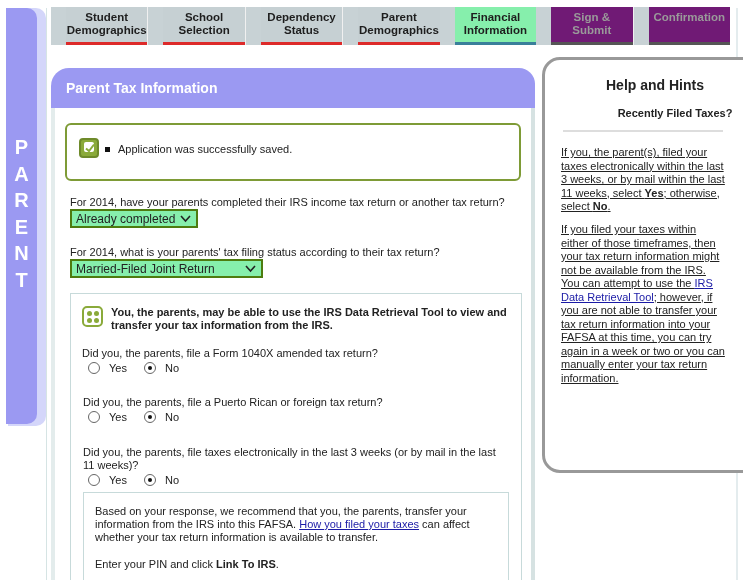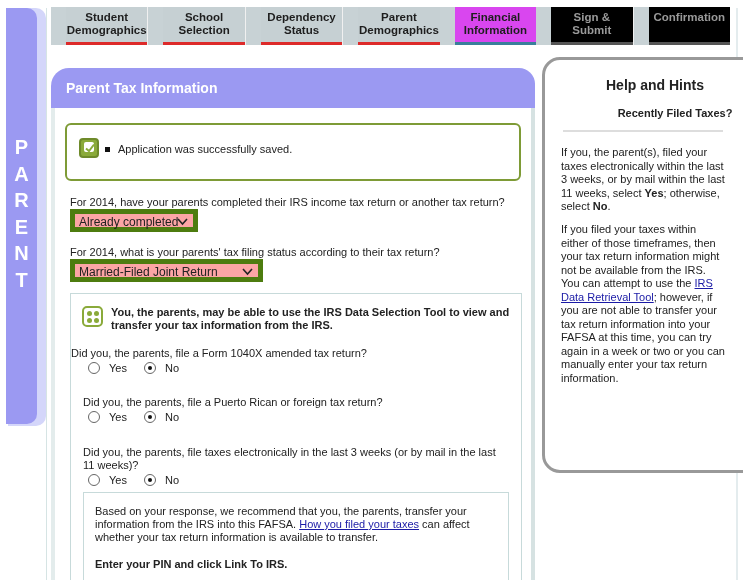--- a/index.html
+++ b/index.html
@@ -9,61 +9,61 @@
   
   .side-strip-shadow { position: absolute; left: 8px; top: 8px; width: 38px; height: 418px; background: #d4d6fa; border-radius: 0 10px 10px 0; }
   .side-strip { position: absolute; left: 6px; top: 8px; width: 31px; height: 416px; background: #9b99f2; border-radius: 0 10px 10px 0; }
   .side-strip-letters { position: absolute; left: 6px; top: 134px; width: 31px; text-align: center; color: #fff; font-weight: bold; font-size: 20px; line-height: 26.5px; }
   .left-outline { position: absolute; left: 46px; top: 8px; width: 1px; height: 572px; background: #d6e4e4; }
 
   
   .tabs { position: absolute; left: 51px; top: 7px; width: 679px; height: 38px; display: flex; background: #c8d2d5; }
   .tab { flex: 1 1 0; text-align: center; font-weight: bold; font-size: 11.5px; line-height: 13px; padding-top: 4px; color: #1e1e1e; position: relative; border-bottom: 3px solid #dd2a2a; margin-left: 15px; }
   .tab.done { background: #c6d0d3; }
-  .tab.active { background: #d946ef; border-bottom-color: #3a7f9a; }
-  .tab.future { background: #000000; color: #9a9a9a; border-bottom-color: #555; }
+  .tab.active { background: #86efac; border-bottom-color: #3a7f9a; }
+  .tab.future { background: #701a75; color: #9a9a9a; border-bottom-color: #555; }
   .tab-sep { width: 1px; background: #f0f0f0; }
 
   
   .panel-header { position: absolute; left: 51px; top: 68px; width: 484px; height: 40px; background: #9b99f2; border-radius: 18px 16px 0 0; }
   .panel-title { position: absolute; left: 15px; top: 12px; color: #fff; font-weight: bold; font-size: 14px; }
   .panel-body { position: absolute; left: 51px; top: 108px; width: 484px; height: 472px; border-left: 4px solid #e3ecec; border-right: 4px solid #d6e2e2; background: #fff; }
 
   .saved-box { position: absolute; left: 65px; top: 123px; width: 456px; height: 58px; border: 2px solid #7e9b36; border-radius: 6px; }
   .check-icon { position: absolute; left: 12px; top: 13px; width: 20px; height: 20px; background: #8aaa3a; border: 2px solid #6e8a2a; border-radius: 4px; }
   .check-icon::after { content: ""; position: absolute; left: 3px; top: 2px; width: 10px; height: 10px; background: #fff; border-radius: 2px; }
   .check-icon svg { position: absolute; left: 3px; top: 2px; z-index: 2; }
   .saved-bullet { position: absolute; left: 38px; top: 22px; width: 5px; height: 5px; background: #111; }
   .saved-msg { position: absolute; left: 51px; top: 18px; font-size: 11px; }
 
   .q-label { position: absolute; font-size: 11px; color: #222; }
-  .select { position: absolute; height: 19px; border: 5px solid #4d7c0f; background: #fca5a5; font-size: 12px; padding: 1px 0 12px 4px; color: #222; }
+  .select { position: absolute; height: 19px; border: 2px solid #4d7c0f; background: #86efac; font-size: 12px; padding: 1px 0 12px 4px; color: #222; }
   .select .chev { position: absolute; right: 5px; top: 3px; }
 
   .drt-box { position: absolute; left: 70px; top: 293px; width: 452px; height: 287px; border: 1px solid #c7dada; border-bottom: none; }
   .dots-icon { position: absolute; left: 11px; top: 12px; width: 21px; height: 21px; border: 2px solid #8aaa3a; border-radius: 5px; background: #fff; }
   .dots-icon i { position: absolute; width: 5px; height: 5px; border-radius: 50%; background: #8aaa3a; }
   .drt-title { position: absolute; left: 40px; top: 12px; width: 400px; font-weight: bold; font-size: 11px; line-height: 13px; }
 
   .radio-row { position: absolute; display: flex; align-items: center; font-size: 11px; }
   .radio { width: 12px; height: 12px; border: 1px solid #666; border-radius: 50%; background: #fff; position: relative; display: inline-block; }
   .radio.checked::after { content: ""; position: absolute; left: 3px; top: 3px; width: 4px; height: 4px; border-radius: 50%; background: #111; }
   .radio-label { margin-left: 9px; margin-right: 17px; }
 
   .rec-box { position: absolute; left: 83px; top: 492px; width: 426px; height: 104px; border: 1px solid #c7dada; border-bottom: none; }
   .rec-text { position: absolute; left: 11px; top: 12px; width: 400px; font-size: 11px; line-height: 13px; }
   .link { color: #1a1aa6; text-decoration: underline; }
-  .rec-pin { position: absolute; left: 11px; top: 65px; font-size: 11px; font-weight: bold; }
+  .rec-pin { position: absolute; left: 11px; top: 65px; font-size: 11px; }
 
   
   .help { position: absolute; left: 542px; top: 57px; width: 226px; height: 416px; border: 3px solid #999; border-radius: 18px; background: #fff; }
   .help-title { position: absolute; left: 0; top: 17px; width: 100%; text-align: center; font-weight: bold; font-size: 14px; }
   .help-sub { position: absolute; left: 0; top: 47px; width: 100%; text-align: center; font-weight: bold; font-size: 11px; margin-left: 20px; }
   .help-hr { position: absolute; left: 18px; top: 70px; width: 160px; height: 2px; background: #ddd; }
-  .help-p { position: absolute; left: 16px; width: 165px; font-size: 11px; line-height: 13.5px; }
+  .help-p { position: absolute; left: 16px; width: 165px; font-size: 11px; line-height: 13.5px; text-decoration: underline; }
   .right-outline { position: absolute; left: 736px; top: 8px; width: 2px; height: 572px; background: #e4ecee; }
 </style>
 </head>
 <body>
 
 <div class="side-strip-shadow"></div>
 <div class="side-strip"></div>
 <div class="side-strip-letters">
   <div>P</div>
   <div>A</div>
@@ -140,24 +140,24 @@
     </svg>
 </div>
 
 <div class="drt-box">
   <div class="dots-icon">
     <i style="left:3px;top:3px"></i>
       <i style="left:10px;top:3px"></i>
       <i style="left:3px;top:10px"></i>
       <i style="left:10px;top:10px"></i>
   </div>
-  <div class="drt-title">You, the parents, may be able to use the IRS Data Selection Tool to view and transfer your tax information from the IRS.</div>
+  <div class="drt-title">You, the parents, may be able to use the IRS Data Retrieval Tool to view and transfer your tax information from the IRS.</div>
 </div>
 
-<div class="q-label" style="left:71px; top:347px;">Did you, the parents, file a Form 1040X amended tax return?</div>
+<div class="q-label" style="left:82px; top:347px;">Did you, the parents, file a Form 1040X amended tax return?</div>
 <div class="radio-row" style="left:88px; top:362px;">
   <span class="radio"></span>
     <span class="radio-label">Yes</span>
   <span class="radio checked"></span>
     <span class="radio-label">No</span>
 </div>
 
 <div class="q-label" style="left:83px; top:396px;">Did you, the parents, file a Puerto Rican or foreign tax return?</div>
 <div class="radio-row" style="left:88px; top:411px;">
   <span class="radio"></span>

